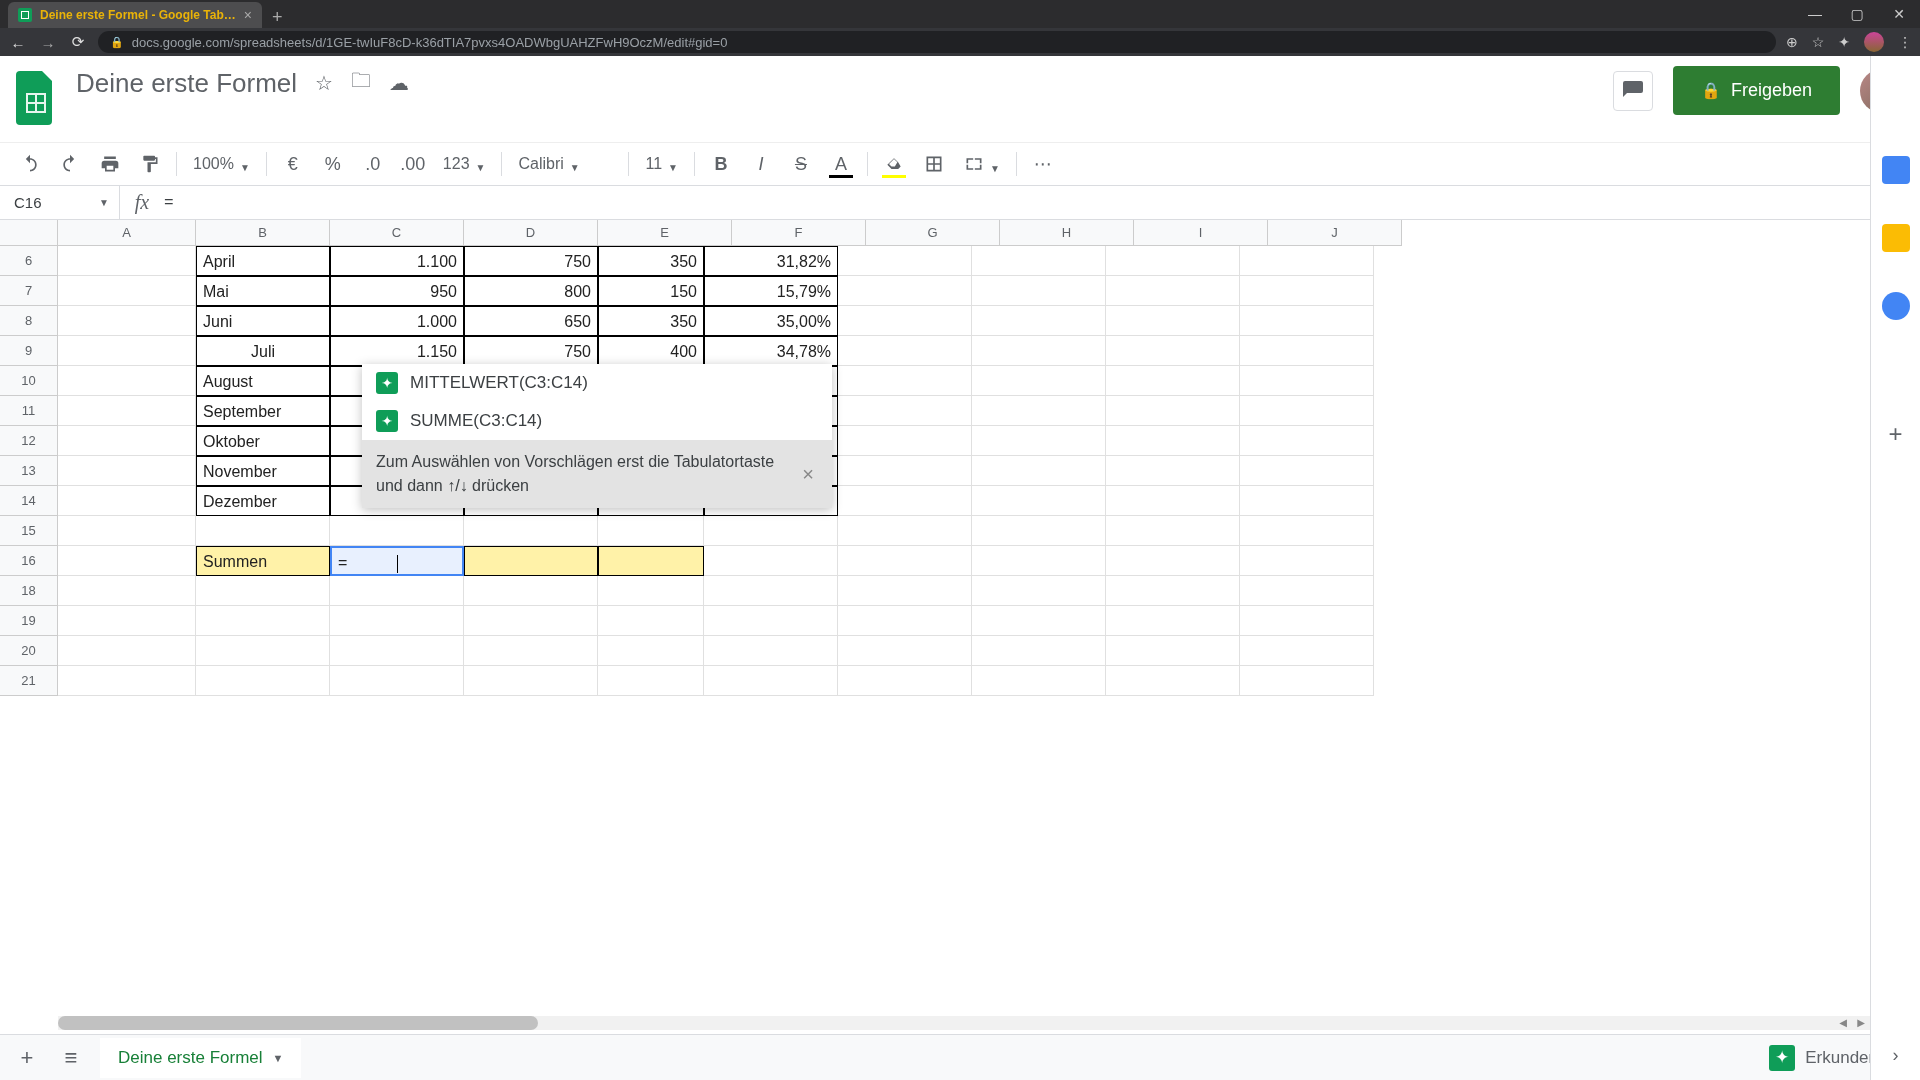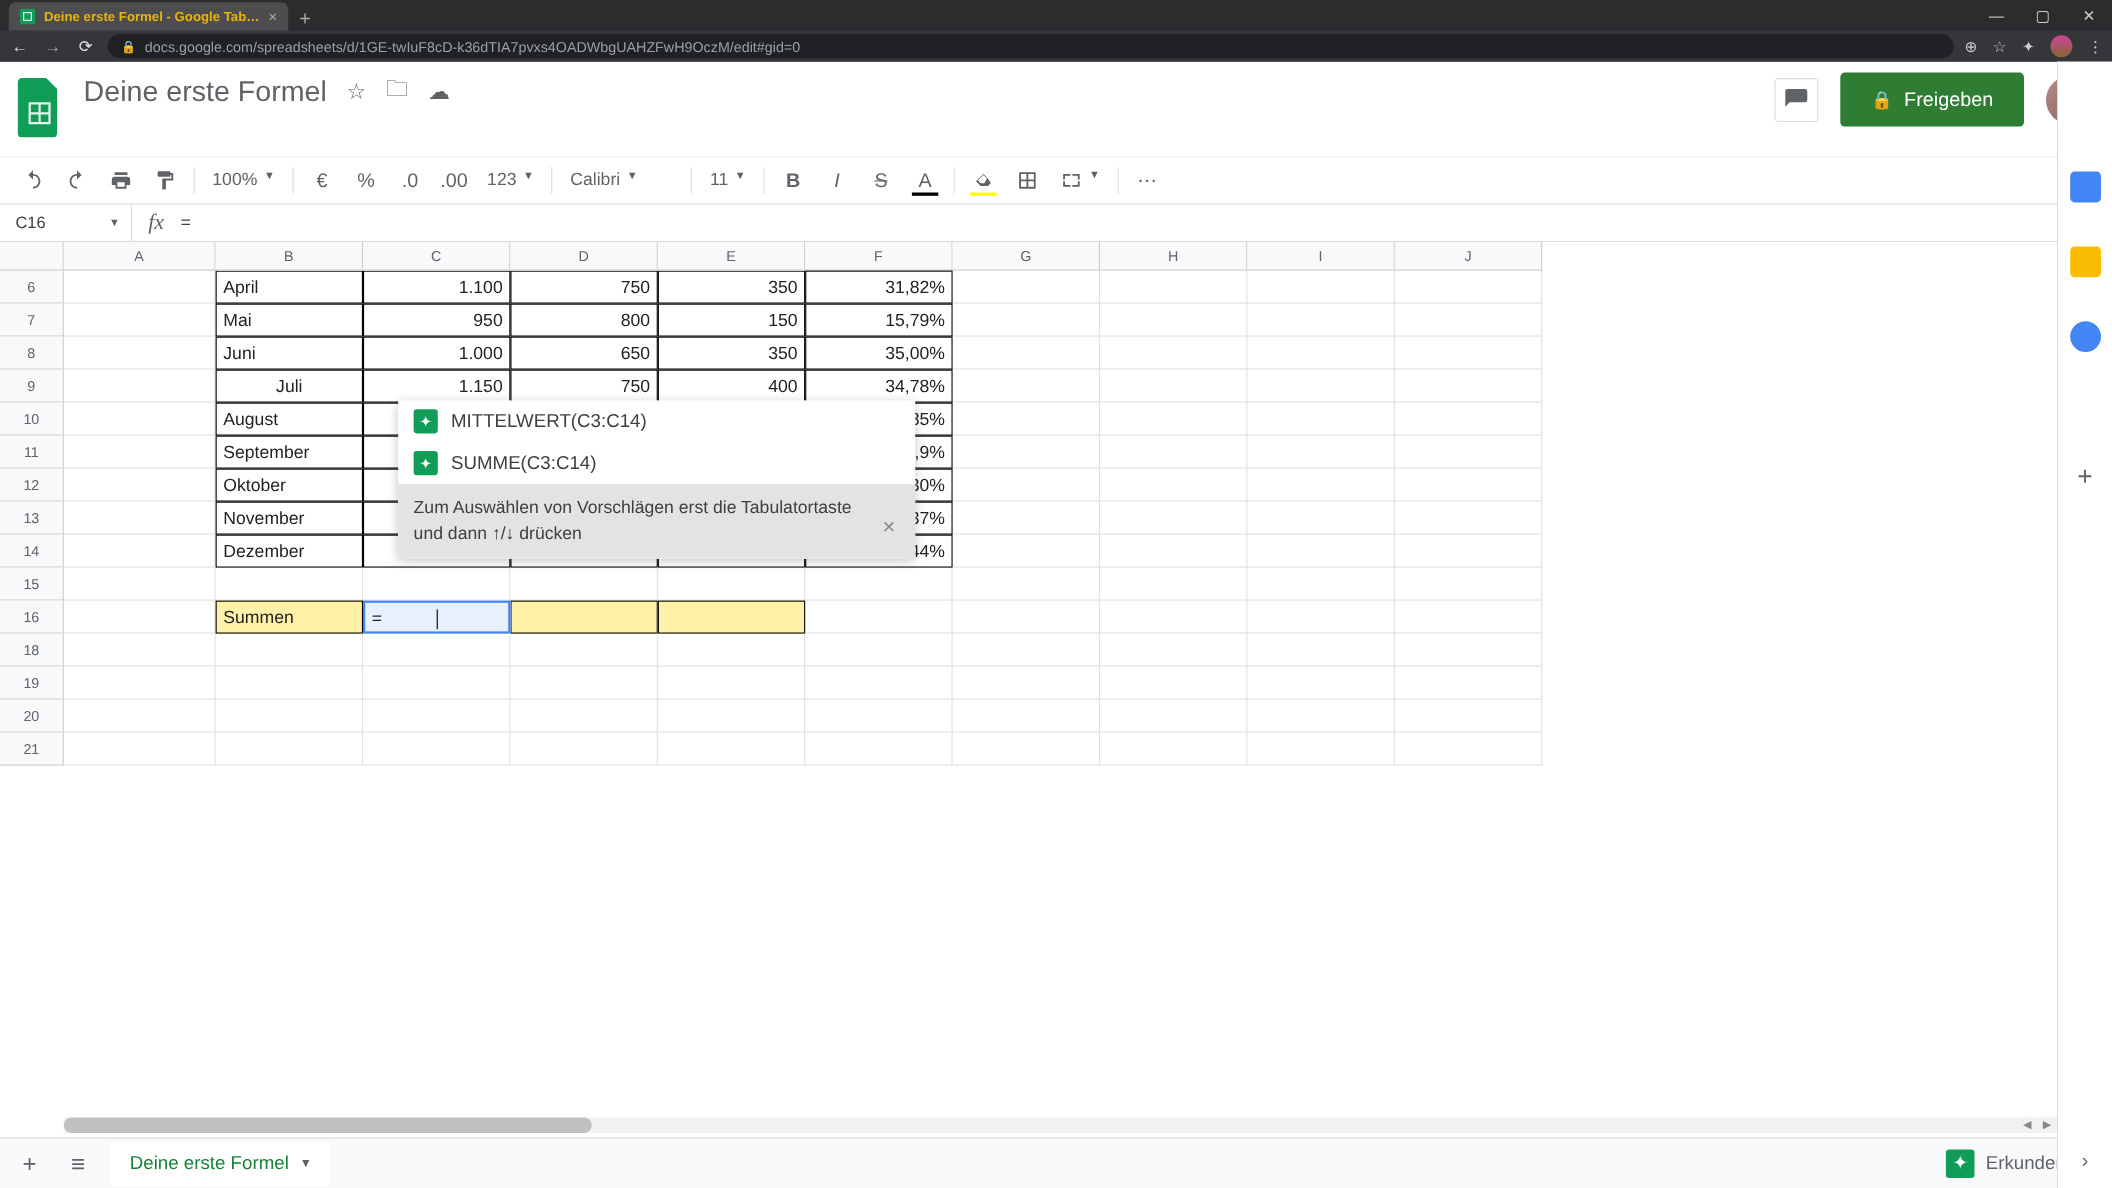--- a/index.html
+++ b/index.html
@@ -40,21 +40,21 @@
 .comment-btn { width: 40px; height: 40px; border: 1px solid #dadce0; border-radius: 4px; display: flex; align-items: center; justify-content: center; color: #5f6368; font-size: 22px; }
 .share-btn { background: #2e7d32; color: #fff; font-size: 18px; font-weight: 500; padding: 14px 28px; border-radius: 4px; display: flex; align-items: center; gap: 10px; }
 .share-btn .lk { font-size: 16px; }
 .avatar-big { width: 44px; height: 44px; border-radius: 50%; background: linear-gradient(135deg, #b88, #765); }
 
 
 .toolbar { height: 44px; border-top: 1px solid #eee; border-bottom: 1px solid #dadce0; display: flex; align-items: center; padding: 0 12px; gap: 4px; margin-top: 12px; }
 .tb-btn { width: 36px; height: 36px; display: flex; align-items: center; justify-content: center; color: #5f6368; font-size: 18px; border-radius: 4px; }
 .tb-btn svg { width: 20px; height: 20px; fill: #5f6368; }
 .tb-sep { width: 1px; height: 24px; background: #dadce0; margin: 0 4px; }
-.tb-select { display: flex; align-items: flex-start; gap: 6px; color: #5f6368; font-size: 16px; padding: 0 8px; }
+.tb-select { display: flex; align-items: flex-end; gap: 6px; color: #5f6368; font-size: 16px; padding: 0 8px; }
 .tb-select .caret { font-size: 10px; }
 .font-sel { min-width: 110px; }
 .text-color { position: relative; }
 .text-color::after { content: ""; position: absolute; bottom: 4px; left: 6px; right: 6px; height: 3px; background: #000; }
 .fill-color { position: relative; color: #5f6368; }
 .fill-color::after { content: ""; position: absolute; bottom: 4px; left: 6px; right: 6px; height: 3px; background: #ffff00; }
 .collapse-up { margin-left: auto; }
 
 
 .fx-row { height: 34px; display: flex; align-items: center; border-bottom: 1px solid #dadce0; }
@@ -80,38 +80,38 @@
 .ch.I { width: 134px; }
 .ch.J { width: 134px; }
 
 .row { display: flex; height: 30px; }
 .rh { width: 58px; background: #f8f9fa; border-right: 1px solid #ccc; border-bottom: 1px solid #ccc; text-align: center; font-size: 13px; color: #5f6368; line-height: 30px; }
 .cell { border-right: 1px solid #e0e0e0; border-bottom: 1px solid #e0e0e0; font-size: 16px; line-height: 30px; padding: 0 6px; color: #222; }
 .cell.A { width: 138px; }
 .cell.B { width: 134px; border: 1px solid #000; }
 .cell.C { width: 134px; text-align: right; border: 1px solid #000; }
 .cell.D { width: 134px; text-align: right; border: 1px solid #000; }
-.cell.E { width: 134px; text-align: right; border: 1px solid #000; }
+.cell.E { width: 106px; text-align: right; border: 1px solid #000; }
 .cell.F { width: 134px; text-align: right; border: 1px solid #000; }
 .cell.G { width: 134px; }
 .cell.H { width: 134px; }
 .cell.I { width: 134px; }
 .cell.J { width: 134px; }
 .row.plain .cell { border: none; border-right: 1px solid #e0e0e0; border-bottom: 1px solid #e0e0e0; }
 .row.plain .cell.B, .row.plain .cell.C, .row.plain .cell.D, .row.plain .cell.E, .row.plain .cell.F { border: none; border-right: 1px solid #e0e0e0; border-bottom: 1px solid #e0e0e0; text-align: left; }
 
 .sum-row .cell.B, .sum-row .cell.C, .sum-row .cell.D, .sum-row .cell.E { background: #fff2a8; border: 1px solid #000; }
 .sum-row .cell.C { border: 2px solid #4285f4; background: #e8f0fe; position: relative; text-align: left; font-family: "Courier New", monospace; }
 .text-cursor { display: inline-block; width: 1px; height: 18px; background: #000; vertical-align: middle; margin-left: 50px; }
 
 
 .suggest { position: absolute; left: 362px; top: 144px; width: 470px; background: #fff; box-shadow: 0 2px 10px rgba(0,0,0,.25); z-index: 10; }
 .sg-item { display: flex; align-items: center; gap: 12px; padding: 8px 14px; font-family: "Courier New", monospace; font-size: 17px; color: #3c4043; }
 .sg-icon { width: 22px; height: 22px; background: #0f9d58; border-radius: 3px; color: #fff; display: flex; align-items: center; justify-content: center; font-size: 14px; }
-.sg-hint { background: #e3e3e3; padding: 10px 14px; font-size: 16px; color: #3c4043; display: flex; align-items: flex-end; gap: 10px; line-height: 1.5; }
+.sg-hint { background: #e3e3e3; padding: 10px 14px; font-size: 16px; color: #3c4043; display: flex; align-items: center; gap: 10px; line-height: 1.5; }
 .sg-hint-text { flex: 1; }
 .sg-close { color: #888; font-size: 20px; cursor: pointer; padding: 4px; }
 
 
 .sheet-bottom { position: absolute; bottom: 0; left: 0; right: 30px; height: 46px; border-top: 1px solid #dadce0; background: #f8f9fa; display: flex; align-items: center; padding: 0 12px; gap: 14px; }
 .sb-btn { color: #5f6368; font-size: 22px; width: 30px; text-align: center; }
 .sheet-tab { background: #fff; padding: 10px 18px; font-size: 17px; color: #188038; border-radius: 0; display: flex; align-items: center; gap: 10px; font-weight: 500; }
 .sheet-tab .dd { font-size: 11px; color: #5f6368; }
 .explore { margin-left: auto; display: flex; align-items: center; gap: 10px; font-size: 17px; color: #5f6368; font-weight: 500; }
 .explore-ico { width: 26px; height: 26px; background: #0f9d58; border-radius: 3px; color: #fff; display: flex; align-items: center; justify-content: center; }

